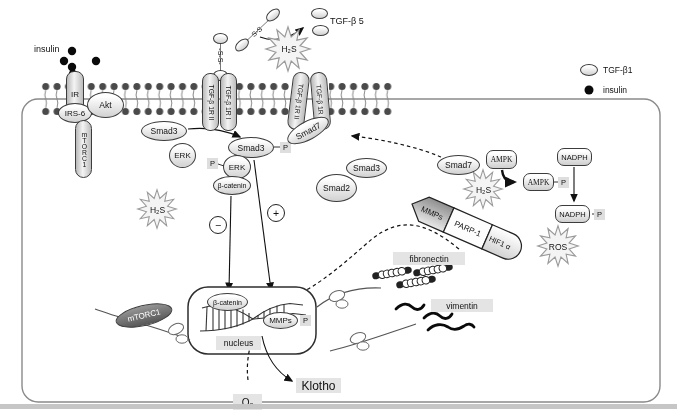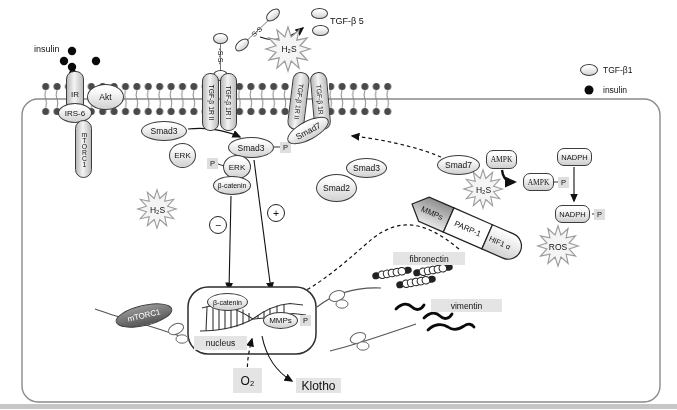--- a/index.html
+++ b/index.html
@@ -221,21 +221,21 @@
   <div class="a cap rot" style="left:312px;top:72px;width:17px;height:58px;transform:rotate(-5deg)">
       <span>TGF-β 1R I</span>
     </div>
 
   <div class="a cap" style="left:66px;top:71px;width:18px;height:46px">
       <span style="transform:none;font-size:8px">IR</span>
     </div>
   <div class="a node" style="left:58px;top:103px;width:34px;height:20px;font-size:8px">
       <span>IRS-6</span>
     </div>
-  <div class="a node" style="left:87px;top:84px;width:37px;height:26px">
+  <div class="a node" style="left:87px;top:92px;width:37px;height:26px">
       <span>Akt</span>
     </div>
   <div class="a cap" style="left:75px;top:120px;width:17px;height:58px;border-radius:9px">
       <span class="upright" style="transform:none">mTORC1</span>
     </div>
 
   <div class="a node" style="left:141px;top:121px;width:46px;height:20px">
       <span>Smad3</span>
     </div>
   <div class="a node" style="left:169px;top:143px;width:27px;height:25px;font-size:8px">
@@ -298,22 +298,22 @@
       <span>mTORC1</span>
     </div>
 
   <div class="a node" style="left:207px;top:293px;width:41px;height:18px;font-size:7px">
       <span>β-catenin</span>
     </div>
   <div class="a node" style="left:263px;top:312px;width:35px;height:17px;font-size:8px">
       <span>MMPs</span>
     </div>
   <div class="a pbox" style="left:300px;top:315px;width:11px;height:11px">P</div>
-  <div class="a glabel" style="left:194px;top:336px;width:53px;height:14px">nucleus</div>
+  <div class="a glabel" style="left:216px;top:336px;width:45px;height:14px">nucleus</div>
 
   <div class="a glabel" style="left:393px;top:252px;width:72px;height:13px">fibronectin</div>
-  <div class="a glabel" style="left:431px;top:299px;width:71px;height:13px">vimentin</div>
+  <div class="a glabel" style="left:431px;top:299px;width:62px;height:13px">vimentin</div>
   <div class="a glabel" style="left:296px;top:378px;width:45px;height:15px;font-size:12px">Klotho</div>
-  <div class="a glabel" style="left:233px;top:368px;width:29px;height:25px;font-size:12px">O₂</div>
+  <div class="a glabel" style="left:233px;top:394px;width:29px;height:16px;font-size:10px">O₂</div>
 
 
   <div class="a" style="left:0;top:404px;width:677px;height:4.5px;background:#c6c6c6"></div>
 </div>
 
 </body></html>

